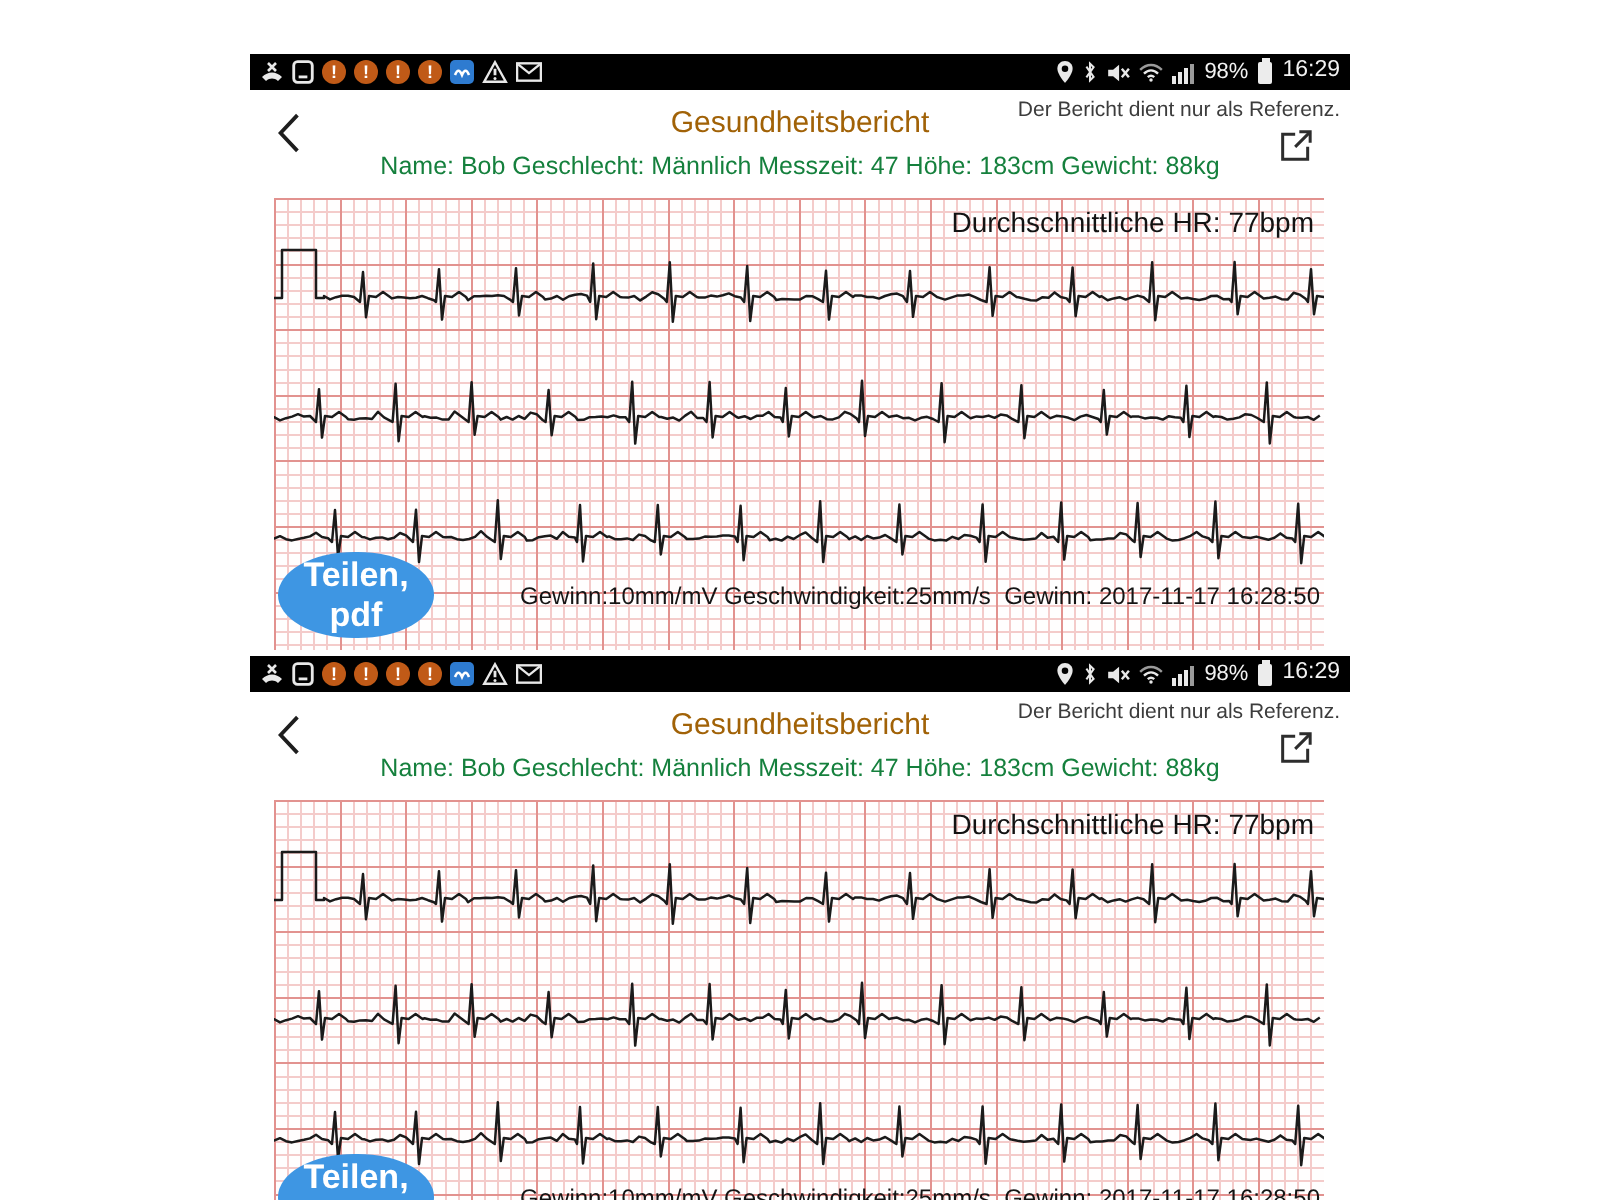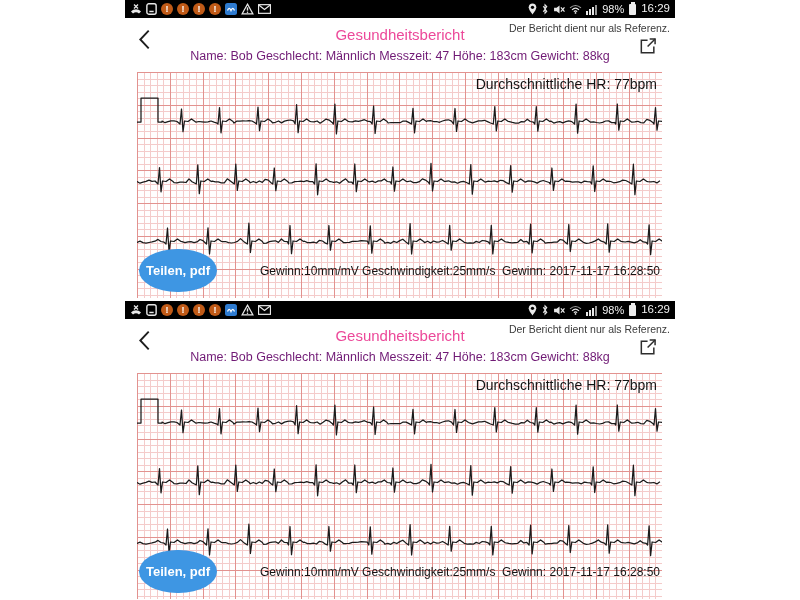--- a/index.html
+++ b/index.html
@@ -1,52 +1,52 @@
 <!DOCTYPE html>
 <html><head>
 <meta charset="utf-8">
 <style>
   html,body{margin:0;padding:0;background:#fff;}
   body{width:800px;height:600px;position:relative;font-family:"Liberation Sans",sans-serif;overflow:hidden;}
-  #app{position:absolute;inset:0;}
+  #app{position:absolute;inset:0;margin-top:27px;}
   .panel{position:absolute;left:125px;width:550px;height:298px;background:#fff;}
 
   
   .statusbar{position:absolute;left:0;top:0;width:100%;height:18px;background:#000;
     display:flex;align-items:center;gap:4px;padding:0 5px;box-sizing:border-box;}
   .sbi{display:flex;align-items:center;}
   .alert-badge{width:12px;height:12px;border-radius:50%;background:#c05a17;color:#fff;
     font-size:9px;font-weight:bold;display:flex;align-items:center;justify-content:center;line-height:1;}
   .alert-badge::before{content:"!";}
   .sb-spacer{flex:1;}
   .sb-text{color:#f2f2f2;font-size:11px;line-height:1;}
   .sb-time{font-size:11.5px;}
   .sb-batt{width:7px;height:11px;background:#ececec;border-radius:1px;position:relative;margin:0 1px;}
   .sb-batt::before{content:"";position:absolute;top:-2px;left:1.5px;width:4px;height:2px;background:#ececec;}
 
   
   button{background:none;border:none;padding:0;margin:0;cursor:pointer;font-family:inherit;}
   .back{position:absolute;left:13px;top:29px;width:18px;height:24px;display:flex;align-items:center;}
-  .title{position:absolute;left:0;top:26px;width:100%;text-align:center;font-size:15px;color:#ec4899;}
+  .title{position:absolute;left:0;top:26px;width:100%;text-align:center;font-size:15px;color:#a16207;}
   .disclaimer{position:absolute;right:5px;top:22px;font-size:10.5px;color:#3c3c3c;padding-left:16px;}
   .share{position:absolute;right:17px;top:36px;width:20px;height:20px;}
-  .info{position:absolute;left:0;top:49px;width:100%;text-align:center;font-size:12.5px;color:#701a75;}
+  .info{position:absolute;left:0;top:49px;width:100%;text-align:center;font-size:12.5px;color:#15803d;}
 
   
   .chart{position:absolute;left:12px;top:72px;width:525px;height:226px;
     background:
       repeating-linear-gradient(to right,#e2928f 0 1px,transparent 1px 32.8px),
       repeating-linear-gradient(to bottom,#e2928f 0 1px,transparent 1px 32.8px),
       repeating-linear-gradient(to right,#f4cbca 0 1px,transparent 1px 6.56px),
       repeating-linear-gradient(to bottom,#f4cbca 0 1px,transparent 1px 6.56px),
       #fffefe;}
   .ecg-svg{position:absolute;left:0;top:0;}
   .hr-label{position:absolute;top:4px;right:5px;font-size:14px;color:#121212;}
   .bubble{position:absolute;left:2px;bottom:6px;width:78px;height:43px;border-radius:39px/22px;
-    background:#3e96e3;color:#fff;font-size:13px;font-weight:bold;display:flex;
+    background:#3e96e3;color:#fff;font-size:17px;font-weight:bold;display:flex;
     align-items:center;justify-content:center;}
   .chart-footer{position:absolute;right:2px;bottom:20px;font-size:12px;color:#141414;white-space:pre;}
 </style>
 </head>
 <body>
 
 <div id="app">
   <section class="panel" style="top: 0px;">
 
     <div class="statusbar">

